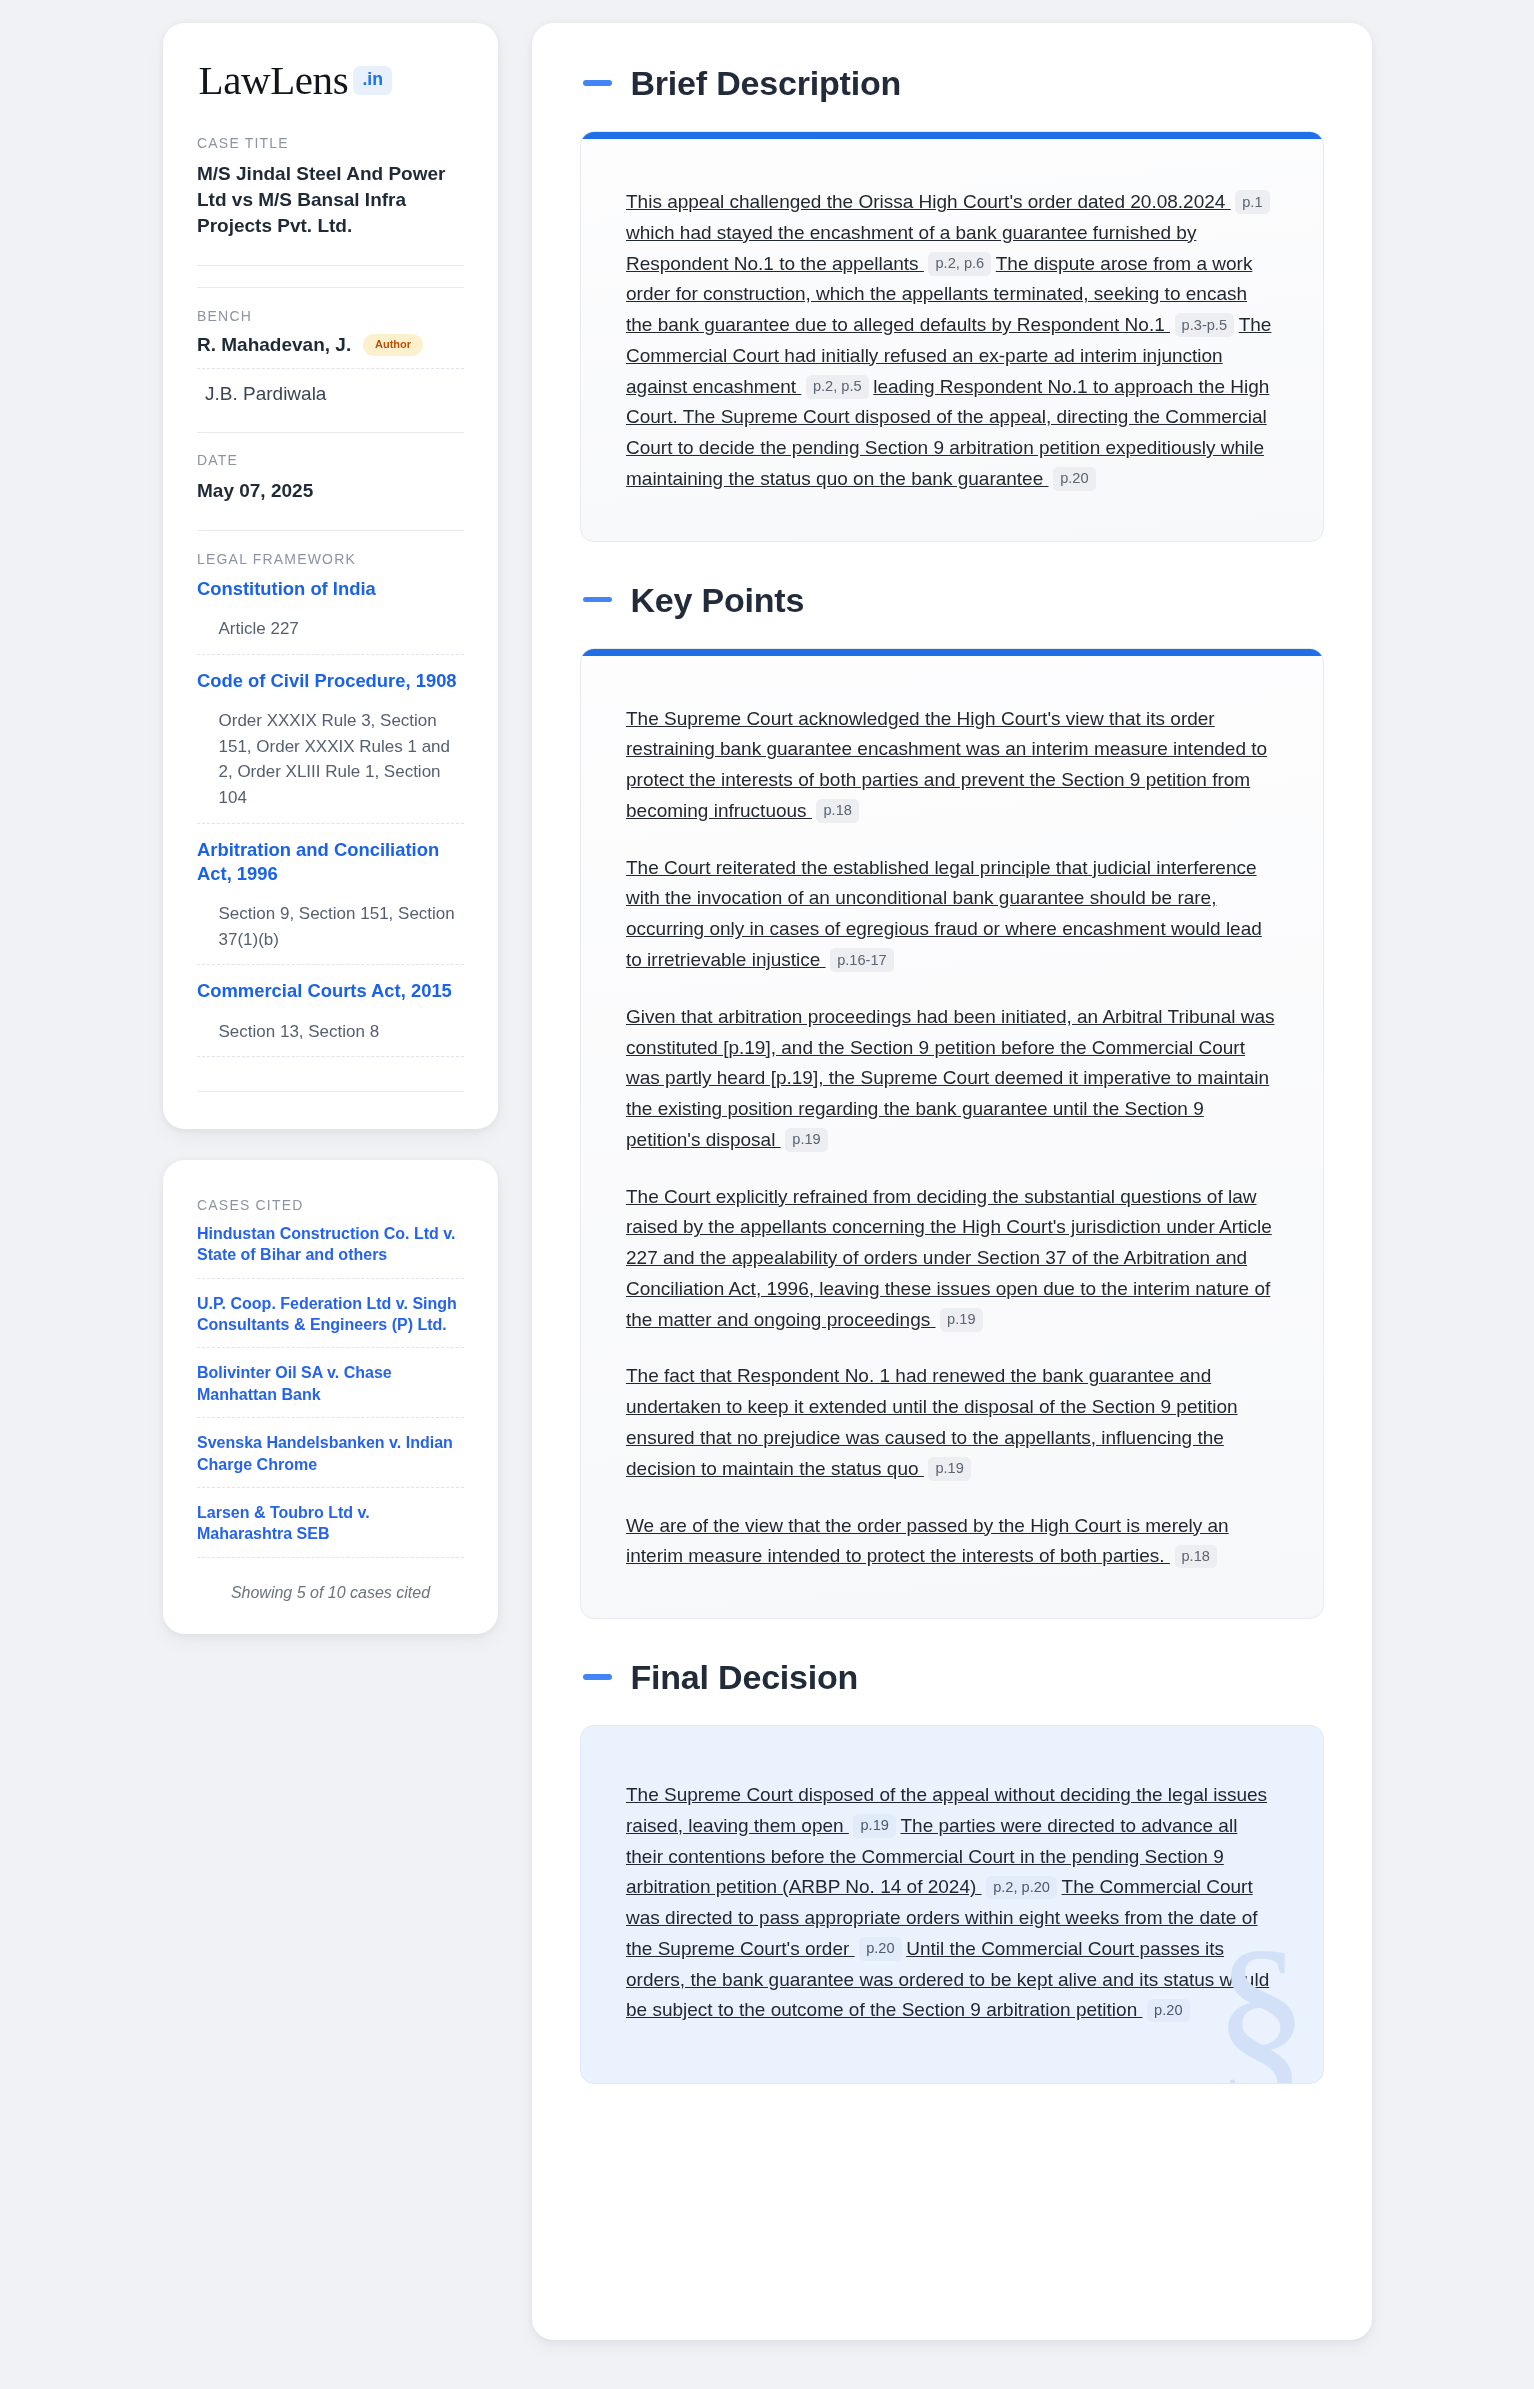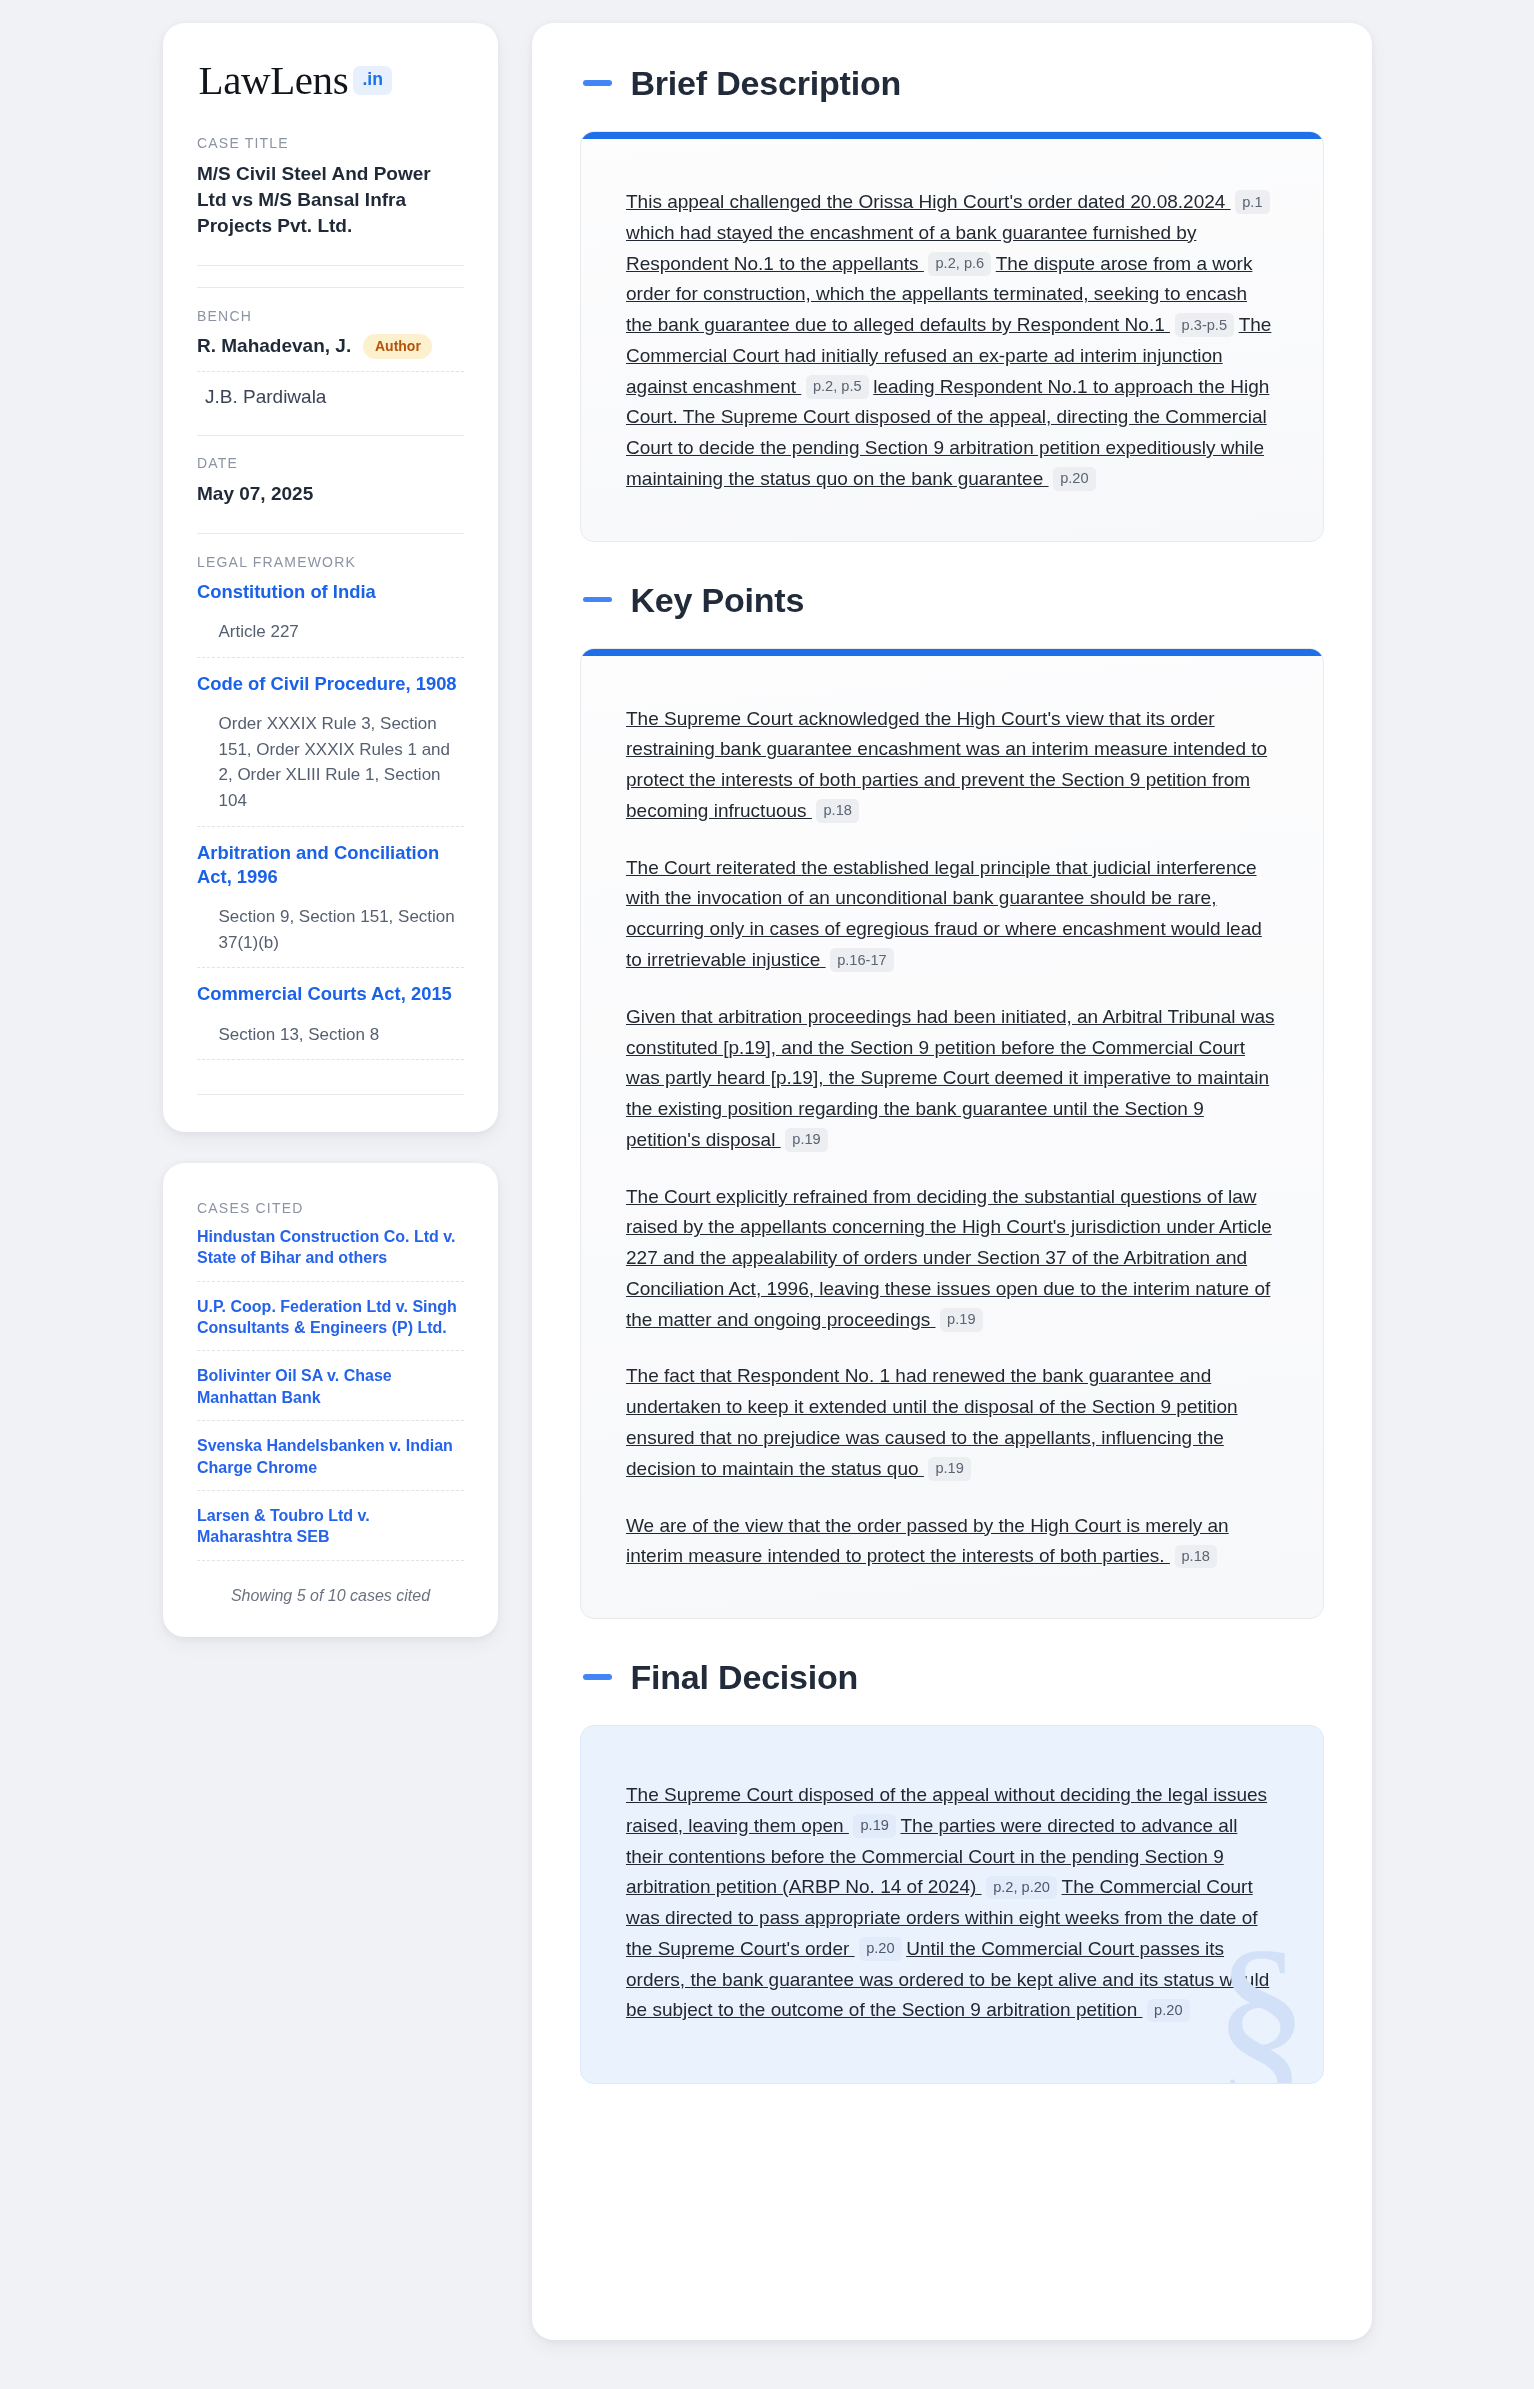--- a/index.html
+++ b/index.html
@@ -107,21 +107,21 @@
   }
   .judge-name {
     font-size: 19px;
     font-weight: bold;
     color: #1f2937;
   }
   .judge-name.secondary { font-weight: normal; color: #3b4455; margin-left: 8px; }
   .badge-author {
     background: #fdf0cd;
     color: #b45309;
-    font-size: 14px;
+    font-size: 11px;
     font-weight: bold;
     border-radius: 767px;
     padding: 5.4px 11.5px 6.1px 11.5px;
     line-height: 1;
   }
 
   .statute-name {
     font-size: 18.4px;
     font-weight: bold;
     color: #1a62e8;
@@ -252,21 +252,21 @@
 
     <section class="card">
 
       <div class="brand">
         <span class="brand-name">LawLens</span>
         <span class="brand-tld">.in</span>
       </div>
 
       <div class="field">
         <div class="field-label">CASE TITLE</div>
-        <div class="field-value">M/S Civil Steel And Power Ltd vs M/S Bansal Infra Projects Pvt. Ltd.</div>
+        <div class="field-value">M/S Jindal Steel And Power Ltd vs M/S Bansal Infra Projects Pvt. Ltd.</div>
       </div>
 
       <div class="divider-solid"></div>
 
 
       <div class="divider-solid"></div>
 
       <div class="field">
         <div class="field-label">BENCH</div>
         <div class="judge-row">

